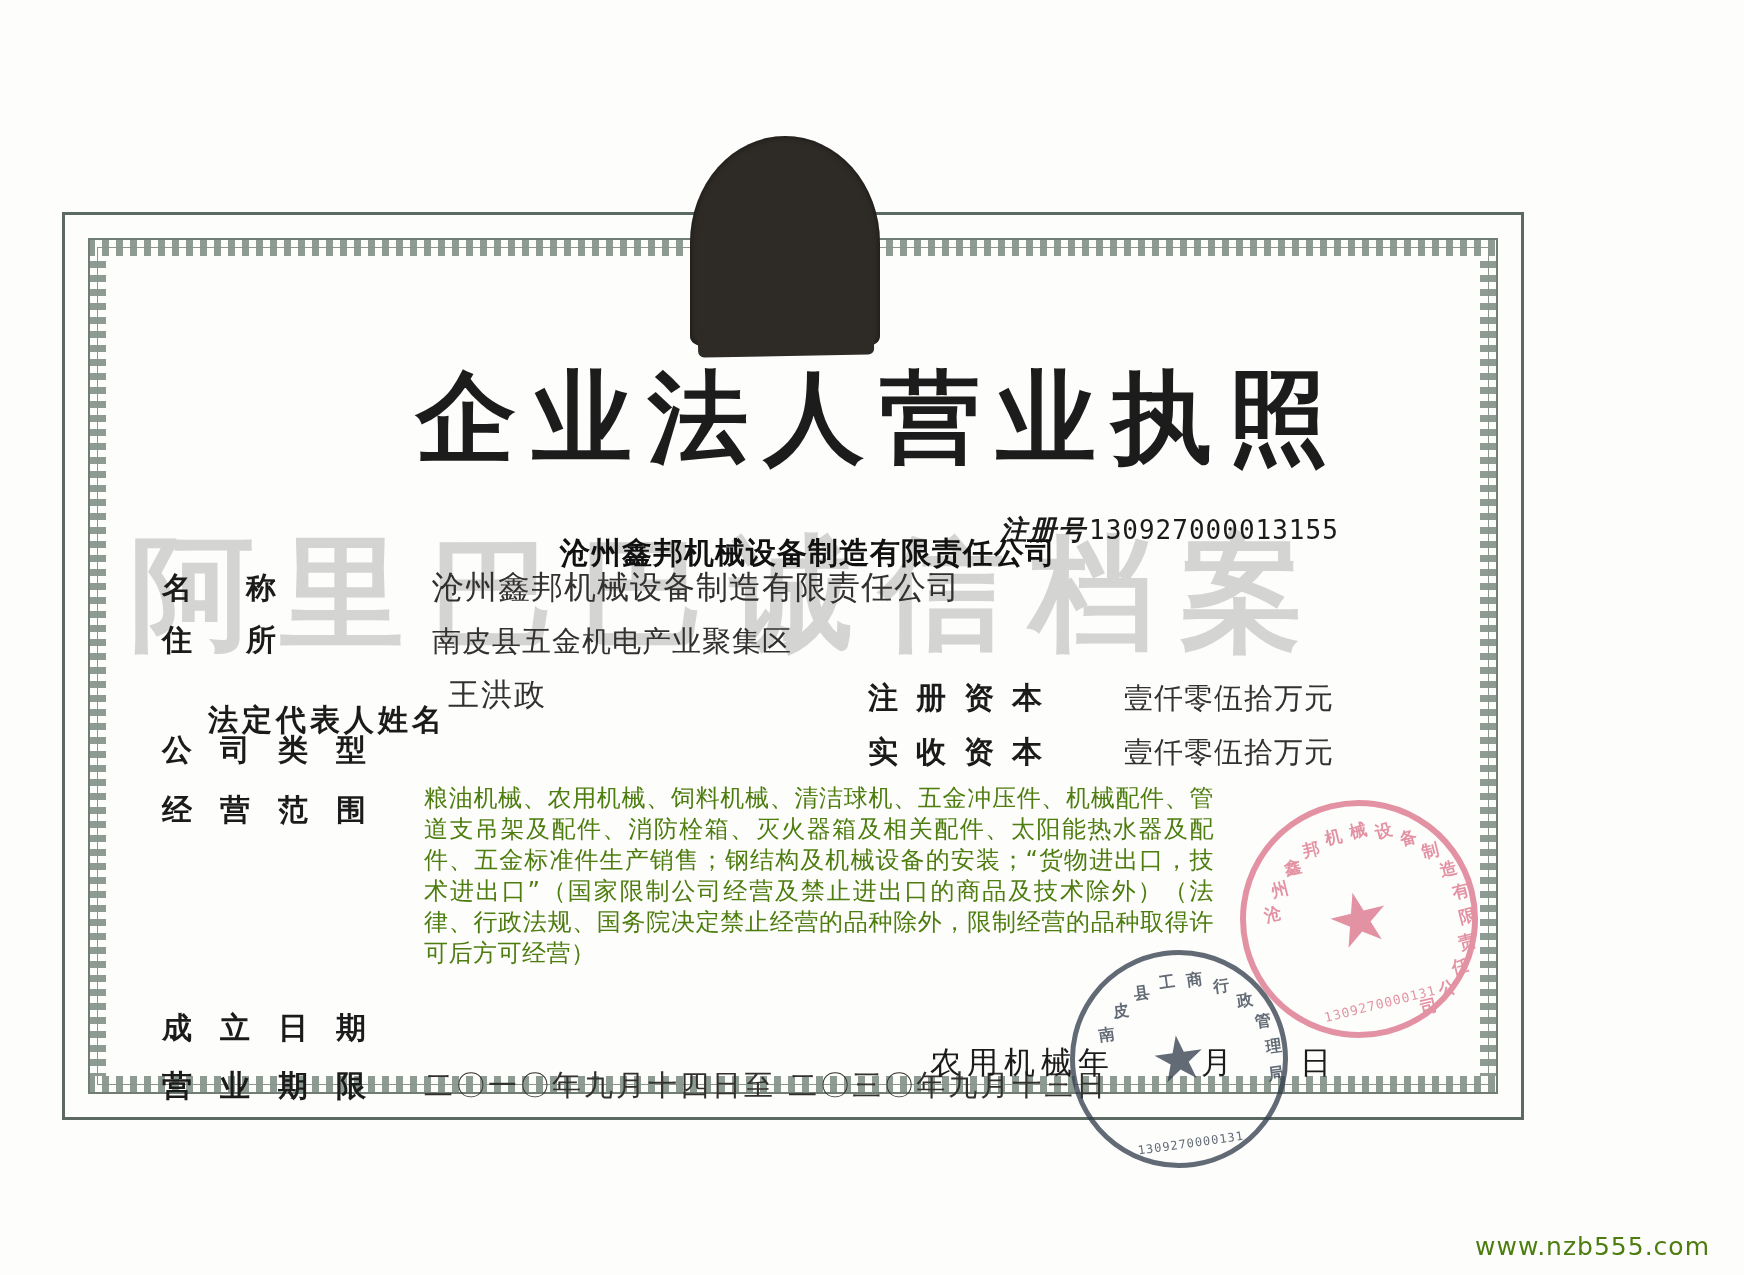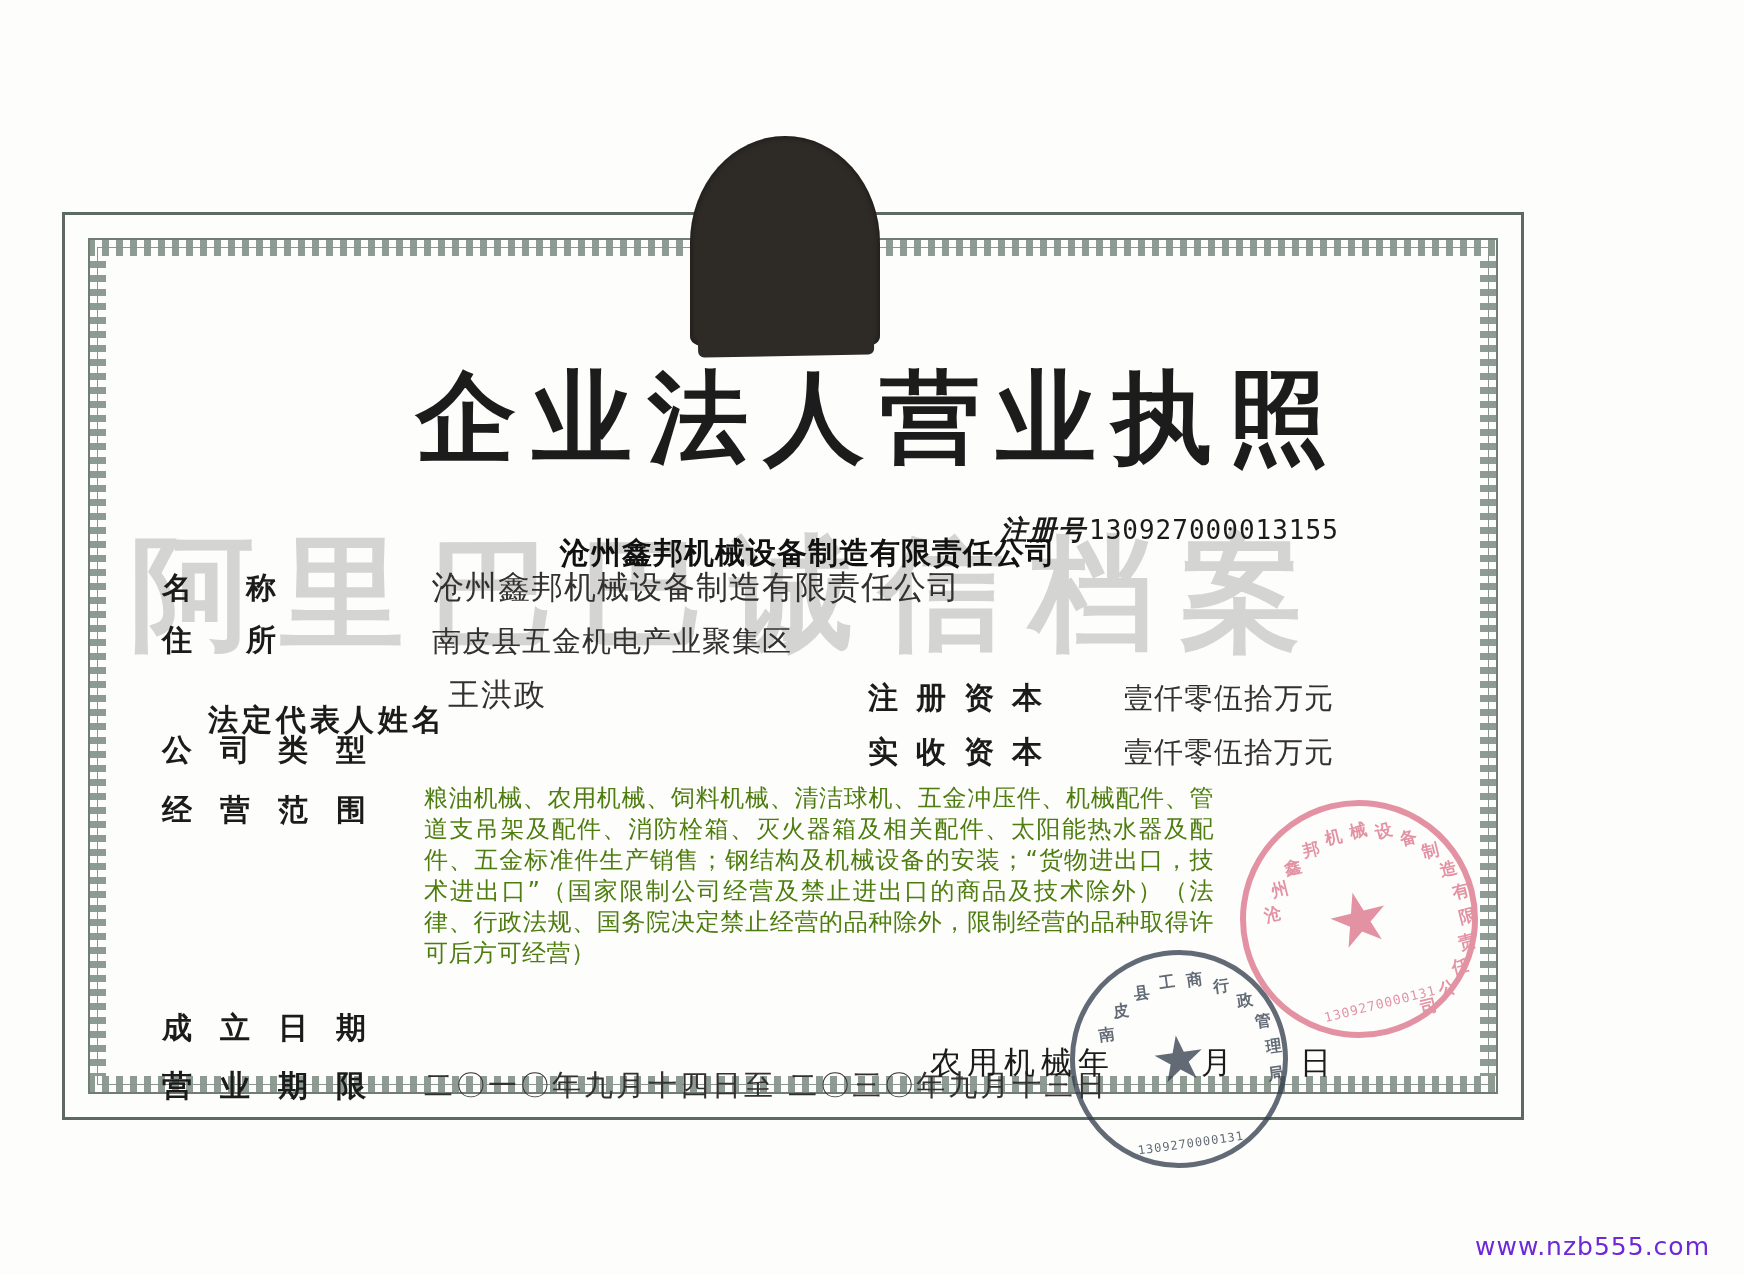--- a/index.html
+++ b/index.html
@@ -300,21 +300,21 @@
     white-space: nowrap;
     pointer-events: none;
   }
 
   
   .footer-url {
     position: absolute;
     right: 34px;
     bottom: 14px;
     font-size: 25px;
-    color: #6d28d9;
+    color: #4d7c0f;
     font-family: "DejaVu Sans", sans-serif;
     letter-spacing: 1px;
   }
 </style>
 </head>
 <body>
 
 <div class="cert-page">
 
   <div class="frame-outer"></div>

